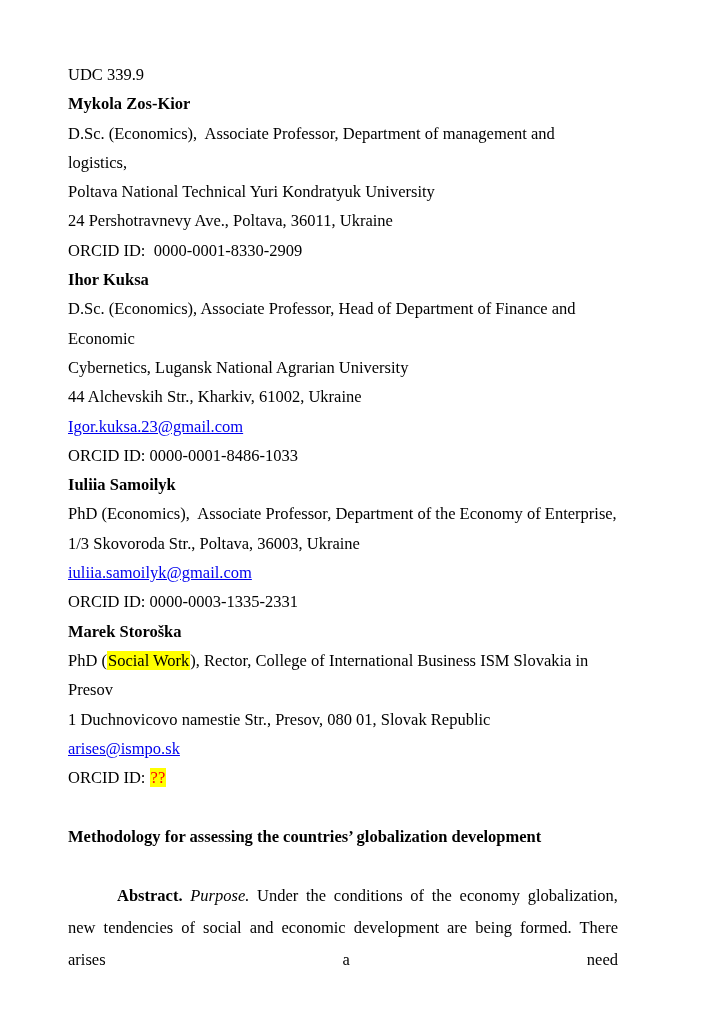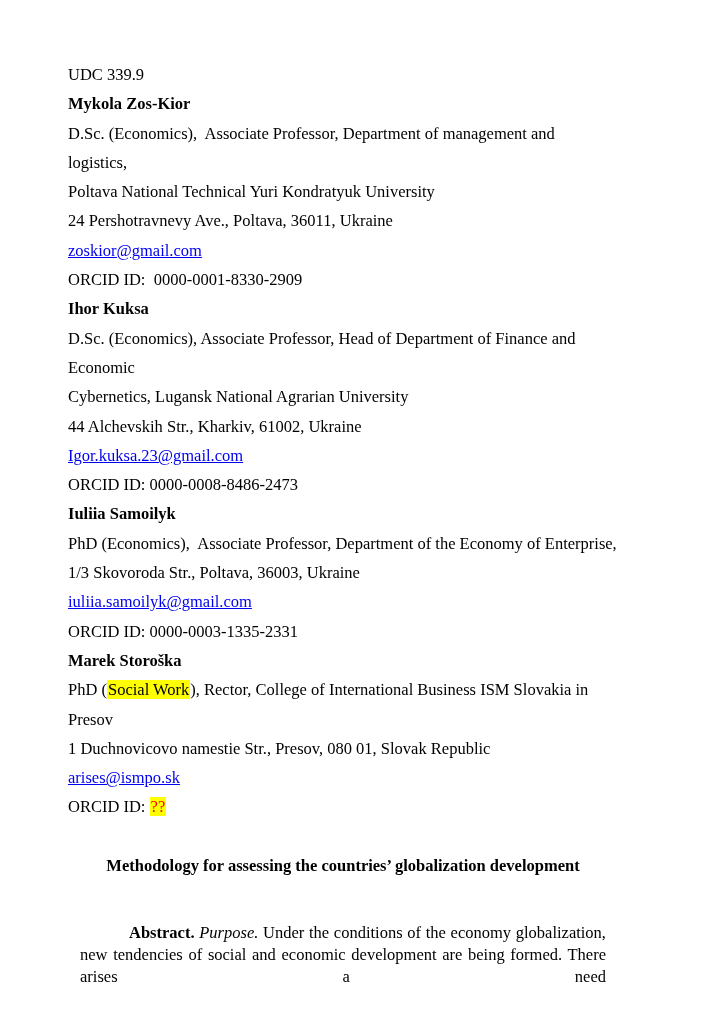--- a/index.html
+++ b/index.html
@@ -24,66 +24,65 @@
   }
   .line{
     line-height:29.3px;
     white-space:pre-wrap;
   }
   .center{text-align:left;}
   .bold{font-weight:bold;}
   .blank{min-height:29.3px;}
   h1.paper-title{
     margin:0;font-size:16.5px;font-weight:bold;
-    line-height:29.3px;text-align:center;
+    line-height:29.3px;text-align:left;
   }
   a.email{
     color:var(--link-blue);
     text-decoration:underline;
     cursor:pointer;
   }
   mark.hl{
     background:var(--hl-yellow);
     color:inherit;
     padding:0 1px;
   }
   mark.hl.red-text{color:var(--missing-red);}
   p.abstract{
-    margin:12px;
-    line-height:22px;
+    margin:0;
+    line-height:32px;
     text-align:justify;
     text-align-last:justify;
     text-indent:49px;
   }
   p.abstract .purpose{font-style:italic;}
   p.abstract .abstract-label{font-weight:bold;}
 </style>
 </head>
 <body>
 
 <main class="page">
 
   <div class="line">UDC 339.9</div>
 
   <section>
     <div class="line center bold">Mykola Zos-Kior</div>
     <div class="line center">D.Sc. (Economics),  Associate Professor, Department of management and logistics,</div>
     <div class="line center">Poltava National Technical Yuri Kondratyuk University</div>
     <div class="line center">24 Pershotravnevy Ave., Poltava, 36011, Ukraine</div>
-    <div class="line center"><a class="email">zoskior@gmail.com</a></div>
     <div class="line center">ORCID ID:  0000-0001-8330-2909</div>
   </section>
 
   <section>
     <div class="line center bold">Ihor Kuksa</div>
     <div class="line center">D.Sc. (Economics), Associate Professor, Head of Department of Finance and Economic</div>
     <div class="line center">Cybernetics, Lugansk National Agrarian University</div>
     <div class="line center">44 Alchevskih Str., Kharkiv, 61002, Ukraine</div>
     <div class="line center"><a class="email">Igor.kuksa.23@gmail.com</a></div>
-    <div class="line center">ORCID ID: 0000-0008-8486-2473</div>
+    <div class="line center">ORCID ID: 0000-0001-8486-1033</div>
   </section>
 
   <section>
     <div class="line center bold">Iuliia Samoilyk</div>
     <div class="line center">PhD (Economics),  Associate Professor, Department of the Economy of Enterprise,</div>
     <div class="line center">1/3 Skovoroda Str., Poltava, 36003, Ukraine</div>
     <div class="line center"><a class="email">iuliia.samoilyk@gmail.com</a></div>
     <div class="line center">ORCID ID: 0000-0003-1335-2331</div>
   </section>
 

